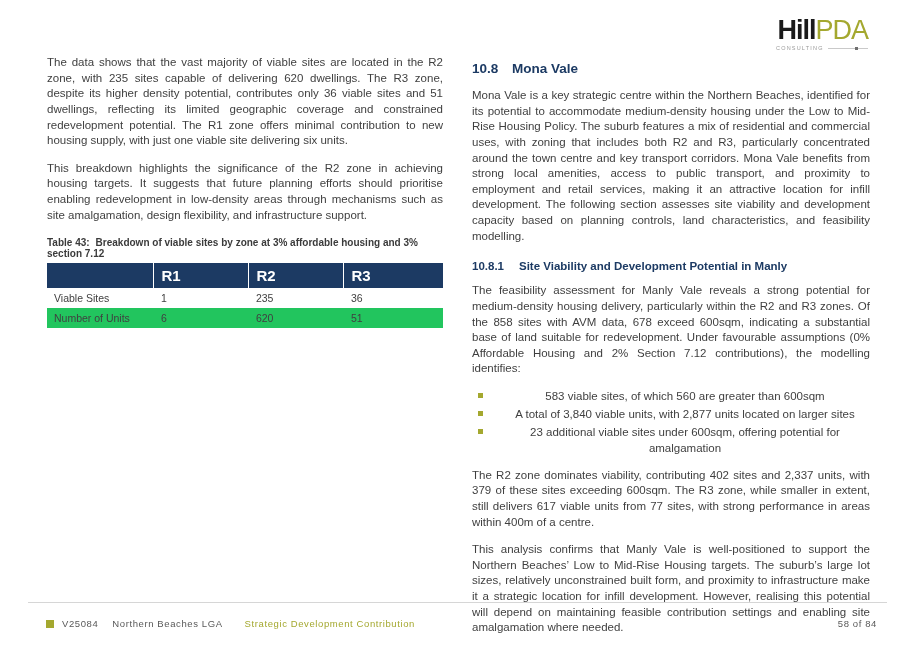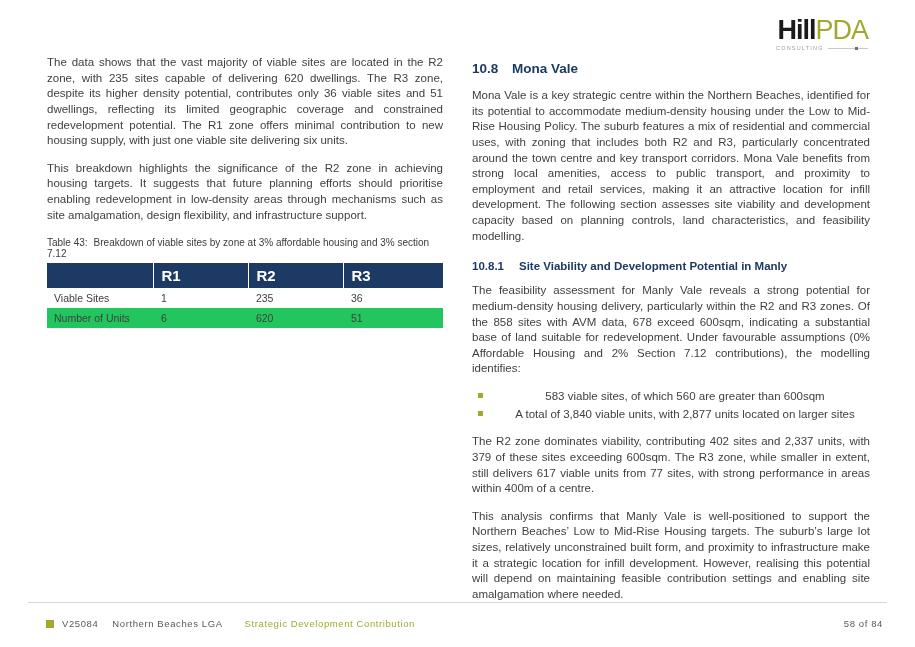--- a/index.html
+++ b/index.html
@@ -28,21 +28,21 @@
   .para{
     font-size:11.5px;line-height:1.36;text-align:justify;
     margin:0 0 12px 0;color:#3f3f3f;
   }
   
   .h1{font-size:13.5px;font-weight:bold;color:#1c3a63;margin:6px 0 12px 0;}
   .h1 .sec-num{display:inline-block;min-width:40px;}
   .h2{font-size:11.5px;font-weight:bold;color:#1c3a63;margin:16px 0 11px 0;}
   .h2 .sec-num{display:inline-block;min-width:47px;}
   
-  .tbl-caption{font-size:10px;font-weight:normal;color:#3b3b3b;margin:14px 0 4px 0;}
+  .tbl-caption{font-size:10px;font-weight:bold;color:#3b3b3b;margin:14px 0 4px 0;}
   .tbl-caption .cap-label{margin-right:6px;}
   table.data{border-collapse:collapse;width:396px;table-layout:fixed;}
   table.data th{
     background:#1c3a63;color:#ffffff;font-size:15px;font-weight:bold;
     text-align:left;padding:4px 7px;border-left:1px solid #ffffff;
   }
   table.data th:first-child{border-left:none;}
   table.data td{
     font-size:10.5px;color:#404040;padding:4px 7px;text-align:left;
   }
@@ -61,21 +61,21 @@
   .footer{
     position:absolute;left:28px;right:28px;top:602px;
     border-top:1px solid #d6d6d6;padding-top:15px;
     display:flex;justify-content:space-between;align-items:center;
   }
   .footer-left{display:flex;align-items:center;font-size:9.5px;color:#595959;letter-spacing:0.6px;}
   .footer-sq{width:8px;height:8px;background:#a4a82f;margin:0 8px 0 18px;flex:0 0 auto;}
   .footer-code{margin-right:14px;}
   .footer-client{margin-right:22px;}
   .footer-report{color:#a4a82f;}
-  .footer-page{font-size:9.5px;color:#595959;letter-spacing:0.6px;margin-right:4px;}
+  .footer-page{font-size:9.5px;color:#595959;letter-spacing:0.6px;margin-right:10px;}
 </style>
 </head>
 <body>
 
 <div class="page">
 
   <div class="logo">
     <div class="logo-word">
       <span class="logo-hill">Hill</span><span class="logo-pda">PDA</span>
     </div>
@@ -134,20 +134,21 @@
     <p class="para">Mona Vale is a key strategic centre within the Northern Beaches, identified for its potential to accommodate medium-density housing under the Low to Mid-Rise Housing Policy. The suburb features a mix of residential and commercial uses, with zoning that includes both R2 and R3, particularly concentrated around the town centre and key transport corridors. Mona Vale benefits from strong local amenities, access to public transport, and proximity to employment and retail services, making it an attractive location for infill development. The following section assesses site viability and development capacity based on planning controls, land characteristics, and feasibility modelling.</p>
 
     <div class="h2">
       <span class="sec-num">10.8.1</span><span>Site Viability and Development Potential in Manly</span>
     </div>
     <p class="para">The feasibility assessment for Manly Vale reveals a strong potential for medium-density housing delivery, particularly within the R2 and R3 zones. Of the 858 sites with AVM data, 678 exceed 600sqm, indicating a substantial base of land suitable for redevelopment. Under favourable assumptions (0% Affordable Housing and 2% Section 7.12 contributions), the modelling identifies:</p>
 
     <ul class="bullets">
       <li><span class="bullet-sq"></span><span>583 viable sites, of which 560 are greater than 600sqm</span></li>
       <li><span class="bullet-sq"></span><span>A total of 3,840 viable units, with 2,877 units located on larger sites</span></li>
+      <li><span class="bullet-sq"></span><span>23 additional viable sites under 600sqm, offering potential for amalgamation</span></li>
     </ul>
 
     <p class="para">The R2 zone dominates viability, contributing 402 sites and 2,337 units, with 379 of these sites exceeding 600sqm. The R3 zone, while smaller in extent, still delivers 617 viable units from 77 sites, with strong performance in areas within 400m of a centre.</p>
     <p class="para">This analysis confirms that Manly Vale is well-positioned to support the Northern Beaches’ Low to Mid-Rise Housing targets. The suburb’s large lot sizes, relatively unconstrained built form, and proximity to infrastructure make it a strategic location for infill development. However, realising this potential will depend on maintaining feasible contribution settings and enabling site amalgamation where needed.</p>
   </div>
 
   <div class="footer">
     <div class="footer-left">
       <span class="footer-sq"></span>
       <span class="footer-code">V25084</span>

